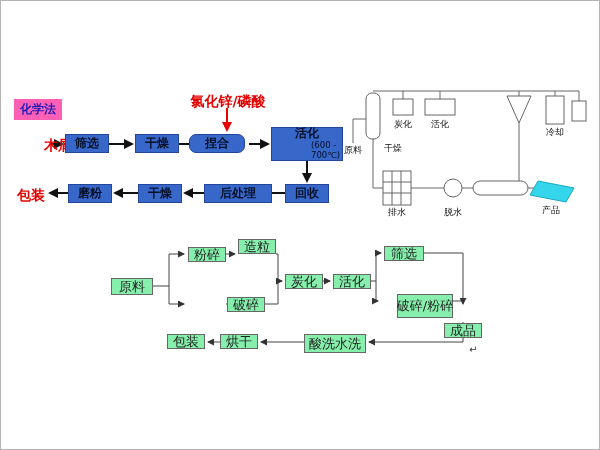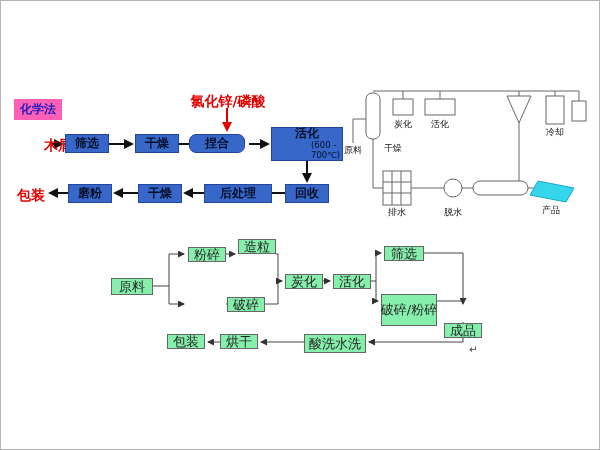--- a/index.html
+++ b/index.html
@@ -130,19 +130,19 @@
 
   <div class="redtext" style="left:14px; top:186px; width:32px;">包装</div>
 
   <div class="wbox" style="left:110px; top:277px; width:42px; height:17px;">原料</div>
   <div class="wbox" style="left:187px; top:246px; width:38px; height:15px;">粉碎</div>
   <div class="wbox" style="left:237px; top:238px; width:38px; height:15px;">造粒</div>
   <div class="wbox" style="left:187px; top:296px; width:38px; height:15px;margin-left:39px;">破碎</div>
   <div class="wbox" style="left:284px; top:273px; width:38px; height:15px;">炭化</div>
   <div class="wbox" style="left:332px; top:273px; width:38px; height:15px;">活化</div>
   <div class="wbox" style="left:383px; top:245px; width:40px; height:15px;">筛选</div>
-  <div class="wbox" style="left:380px; top:293px; width:56px; height:32px;">破碎/粉碎</div>
+  <div class="wbox" style="left:396px; top:293px; width:56px; height:24px;">破碎/粉碎</div>
   <div class="wbox" style="left:443px; top:322px; width:38px; height:15px;">成品</div>
   <div class="wbox" style="left:303px; top:333px; width:62px; height:19px;">酸洗水洗</div>
   <div class="wbox" style="left:219px; top:333px; width:38px; height:15px;">烘干</div>
   <div class="wbox" style="left:166px; top:333px; width:38px; height:15px;">包装</div>
 
 </div>
 
 </body></html>

